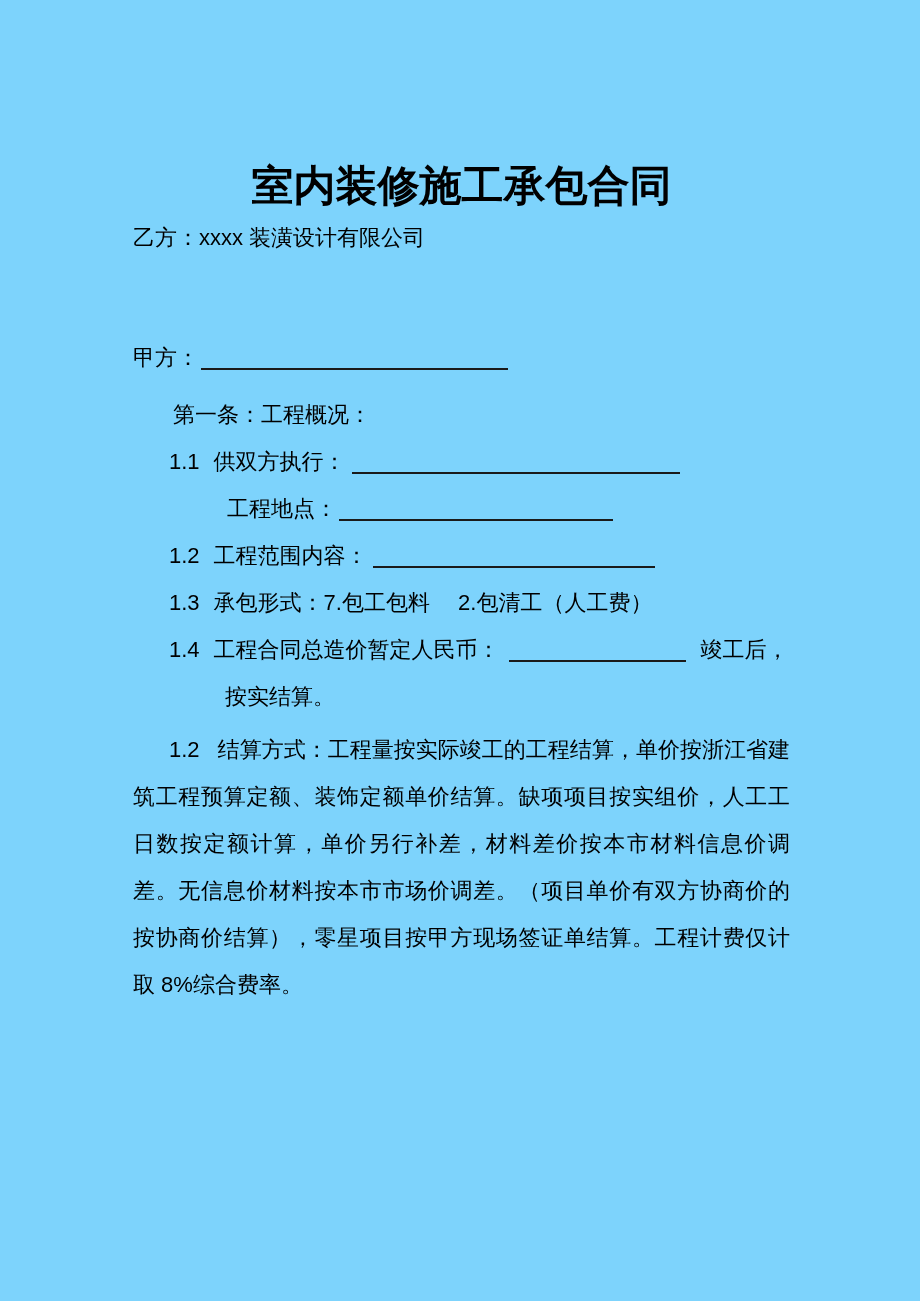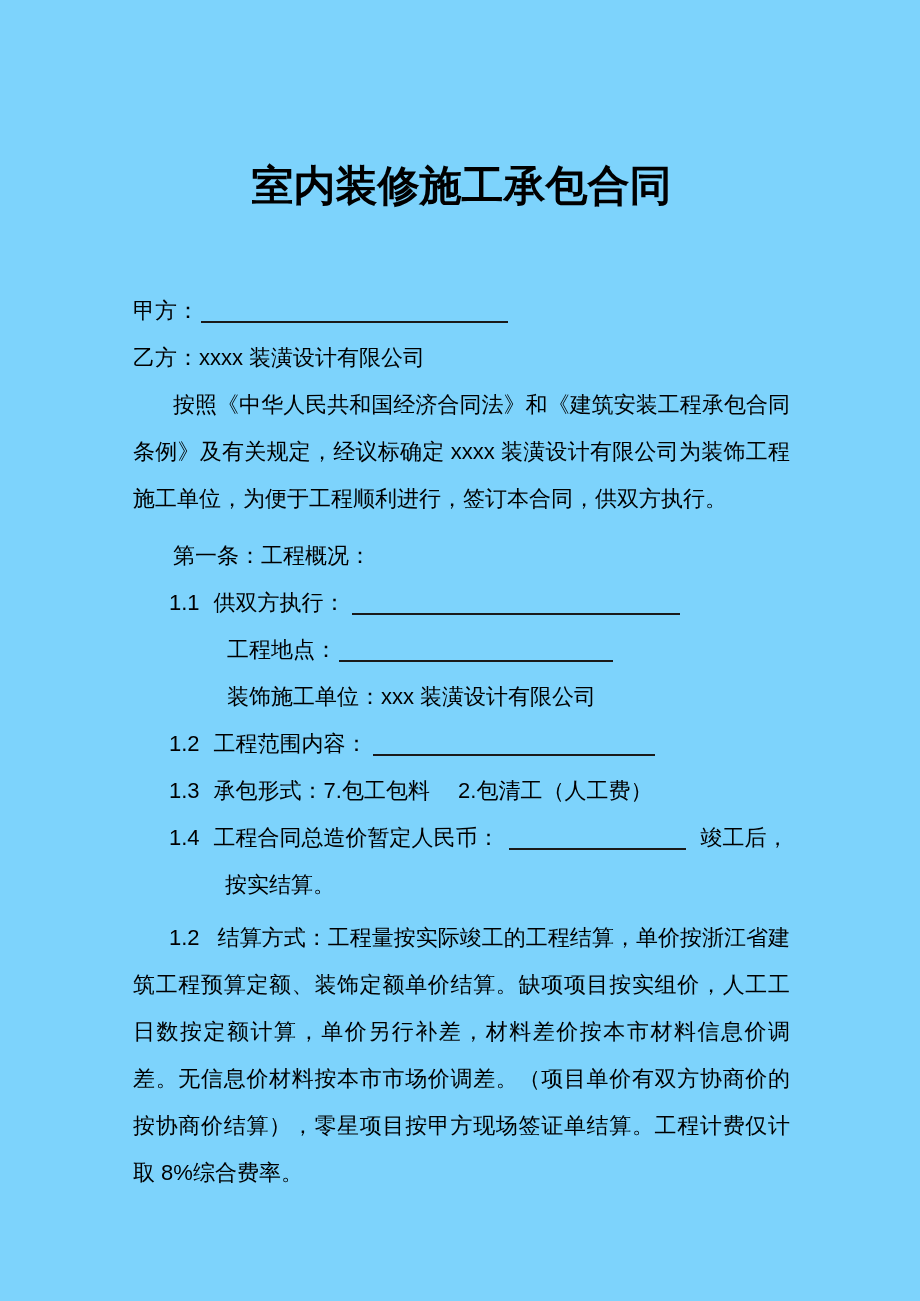--- a/index.html
+++ b/index.html
@@ -55,33 +55,31 @@
   .settle-para { margin-top: 6px; text-indent: 36px; }
   .settle-num { margin-right: 18px; }
 </style>
 </head>
 <body>
 
 <div class="page">
 
   <h1 class="doc-title">室内装修施工承包合同</h1>
 
+  <div class="row">乙方：xxxx 装潢设计有限公司</div>
+
   <div class="row party-a-row"><span>甲方：</span><span class="blank blank-party"></span></div>
 
-  <div class="row">乙方：xxxx 装潢设计有限公司</div>
-
-  <p class="para intro-para">按照《中华人民共和国经济合同法》和《建筑安装工程承包合同条例》及有关规定，经议标确定 xxxx 装潢设计有限公司为装饰工程施工单位，为便于工程顺利进行，签订本合同，供双方执行。</p>
 
   <div class="row heading-row">第一条：工程概况：</div>
 
   <div class="row item-row"><span class="num">1.1</span><span>供双方执行：</span><span class="blank blank-name"></span></div>
 
   <div class="row sub-row"><span>工程地点：</span><span class="blank blank-site"></span></div>
 
-  <div class="row sub-row">装饰施工单位：xxx 装潢设计有限公司</div>
 
   <div class="row item-row"><span class="num">1.2</span><span>工程范围内容：</span><span class="blank blank-scope"></span></div>
 
   <div class="row item-row"><span class="num">1.3</span><span>承包形式：</span><span>7.包工包料　 2.包清工（人工费）</span></div>
 
   <div class="row item-row"><span class="num">1.4</span><span>工程合同总造价暂定人民币：</span><span class="blank blank-price"></span><span>竣工后，</span></div>
 
   <div class="row cont-row">按实结算。</div>
 
   <p class="para settle-para"><span class="settle-num">1.2</span><span>结算方式：工程量按实际竣工的工程结算，单价按浙江省建筑工程预算定额、装饰定额单价结算。缺项项目按实组价，人工工日数按定额计算，单价另行补差，材料差价按本市材料信息价调差。无信息价材料按本市市场价调差。（项目单价有双方协商价的按协商价结算），零星项目按甲方现场签证单结算。工程计费仅计取 8%综合费率。</span></p>

